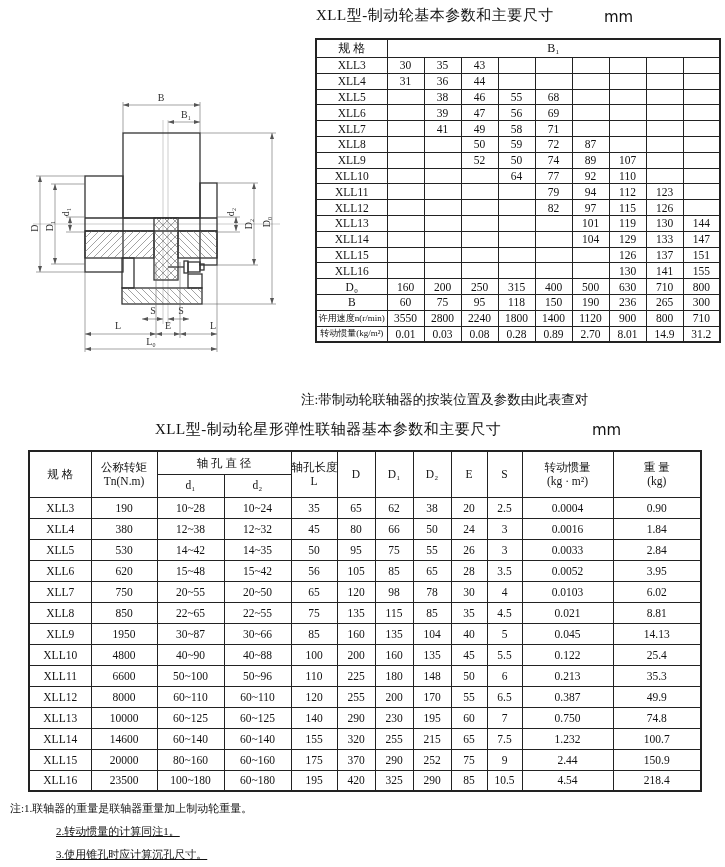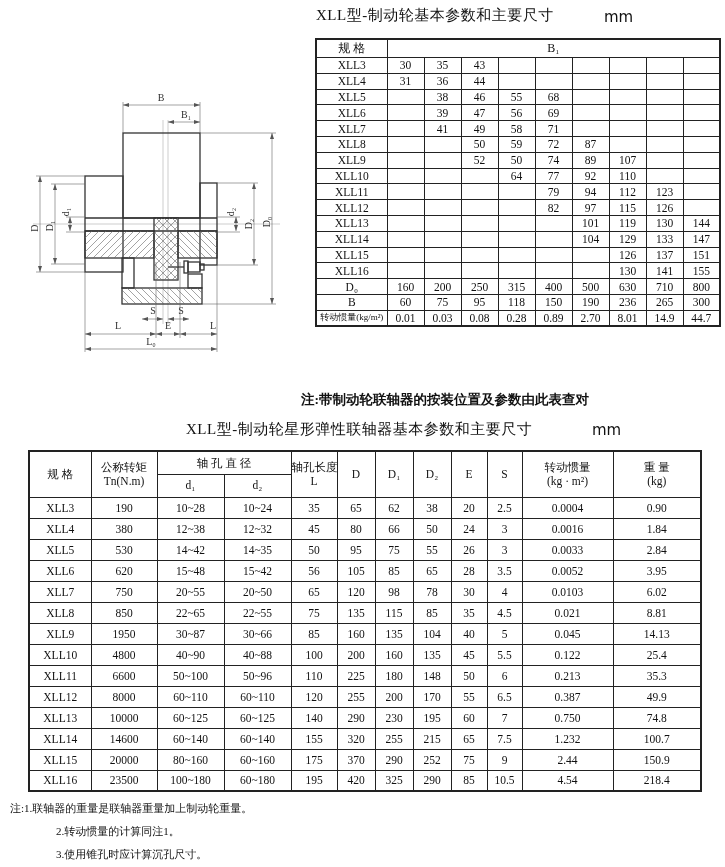--- a/index.html
+++ b/index.html
@@ -15,23 +15,23 @@
   
   #t1{width:406px;left:315px;top:38px;font-size:11.5px;}
   #t1 tr{height:15.8px;}
   #t1 td.small-label{font-size:9px;}
   #t1 .hdr{font-size:12px;}
   
   #t2{width:672px;left:28px;top:450px;font-size:11.5px;}
   #t2 thead tr{height:23px;}
   #t2 tbody tr{height:21px;}
   #t2 th{font-size:11.5px;line-height:1.25;}
-  .note{font-size:13.5px;white-space:nowrap;font-weight:bold;}
+  .note{font-size:13.5px;white-space:nowrap;}
   .notes div{font-size:11px;line-height:23px;white-space:nowrap;}
-  .notes .indent{padding-left:46px;}
+  .notes .indent{padding-left:46px;text-decoration:underline;}
   
   #diag svg{display:block;}
   .thick{stroke:#333;stroke-width:1.3;fill:none;}
   .thin{stroke:#666;stroke-width:.6;fill:none;}
   .cl{stroke:#999;stroke-width:.5;fill:none;}
   .dimtxt{font-family:"Liberation Serif",serif;font-size:10px;fill:#333;}
 </style>
 </head>
 <body>
 
@@ -405,37 +405,49 @@
         <td>75</td>
         <td>95</td>
         <td>118</td>
         <td>150</td>
         <td>190</td>
         <td>236</td>
         <td>265</td>
         <td>300</td>
       </tr>
       <tr>
+        <td class="small-label">许用速度n(r/min)</td>
+        <td>3550</td>
+        <td>2800</td>
+        <td>2240</td>
+        <td>1800</td>
+        <td>1400</td>
+        <td>1120</td>
+        <td>900</td>
+        <td>800</td>
+        <td>710</td>
+      </tr>
+      <tr>
         <td class="small-label">转动惯量(kg/m²)</td>
         <td>0.01</td>
         <td>0.03</td>
         <td>0.08</td>
         <td>0.28</td>
         <td>0.89</td>
         <td>2.70</td>
         <td>8.01</td>
         <td>14.9</td>
-        <td>44.7</td>
+        <td>31.2</td>
       </tr>
     </tbody>
 </table>
 
 <div class="abs note" style="left:301px;top:391px;">注:带制动轮联轴器的按装位置及参数由此表查对</div>
 
-<div class="abs title" style="left:155px;top:420px;margin-left:31px;">XLL型-制动轮星形弹性联轴器基本参数和主要尺寸</div>
+<div class="abs title" style="left:155px;top:420px;">XLL型-制动轮星形弹性联轴器基本参数和主要尺寸</div>
 <div class="abs unit" style="left:592px;top:421px;">mm</div>
 
 <table id="t2" class="abs tbl">
   <colgroup>
     <col style="width:62px">
       <col style="width:66px">
       <col style="width:67px">
       <col style="width:67px">
     <col style="width:46px">
       <col style="width:38px">

